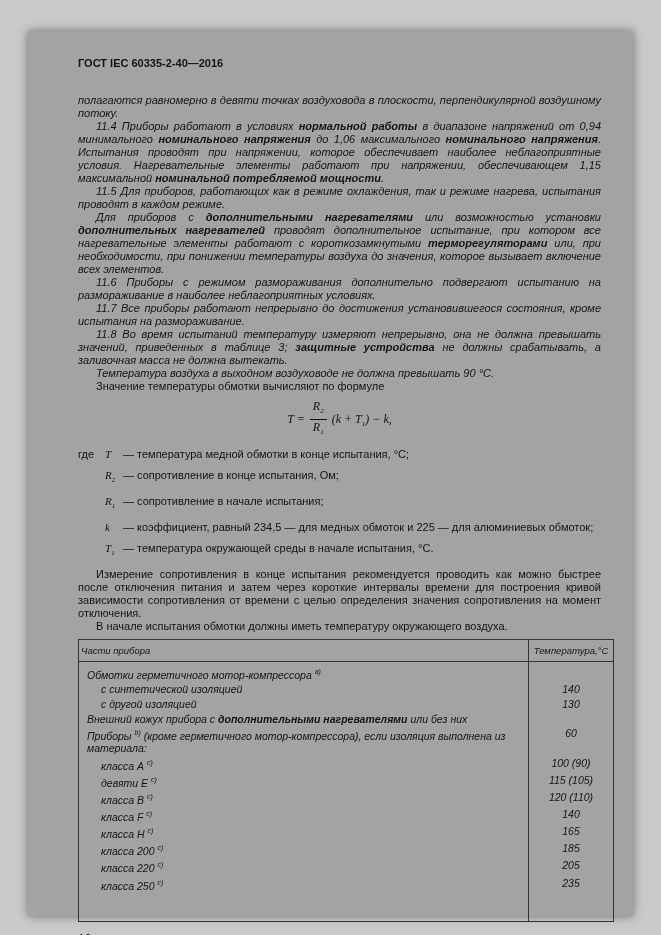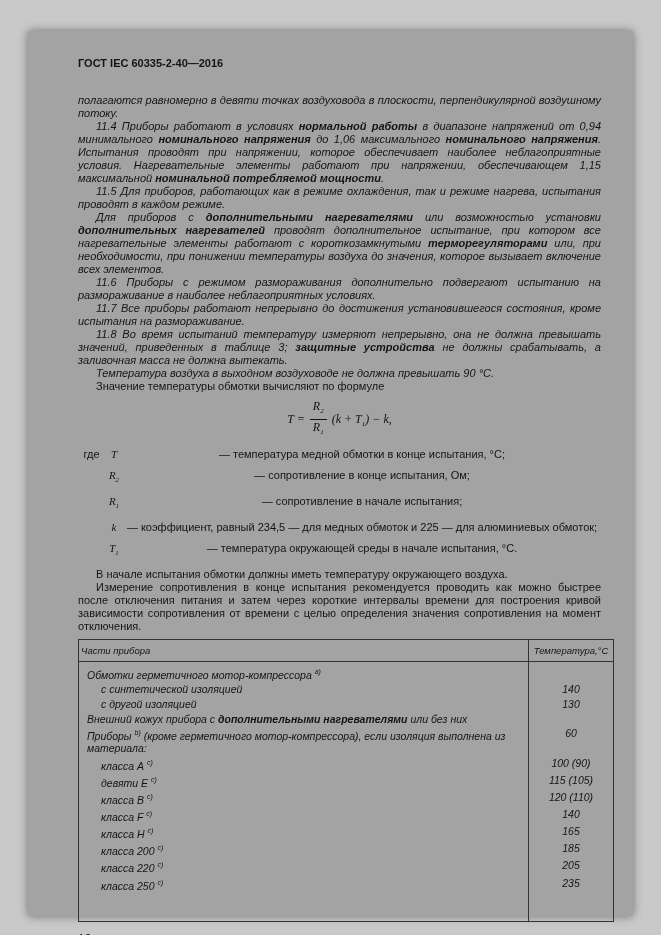--- a/index.html
+++ b/index.html
@@ -25,21 +25,21 @@
   sup { font-size:7px; vertical-align:super; }
   sub { font-size:7px; vertical-align:sub; }
   .formula {
     text-align:center; font-family:"Liberation Serif", serif; font-style:italic;
     font-size:12px; margin:7px 0 8px;
   }
   .frac { display:inline-block; vertical-align:middle; text-align:center; margin:0 2px; }
   .fnum { display:block; border-bottom:1px solid #141414; padding:0 3px 1px; line-height:13px; }
   .fden { display:block; padding:1px 3px 0; line-height:13px; }
   .where { font-size:11px; margin-bottom:6px; }
-  .where-row { display:flex; margin-bottom:8px; line-height:13px;text-align:center; }
+  .where-row { display:flex; margin-bottom:8px; line-height:13px; }
   .where-label { width:27px; flex:none; }
   .wvar { width:18px; flex:none; font-family:"Liberation Serif", serif; font-style:italic; }
   .wdesc { flex:1; }
   .t3 {
     margin-top:6px; width:536px; border:1px solid #333;
     font-size:10.5px; font-style:italic; position:relative;
   }
   .t3::after { content:""; position:absolute; left:449px; top:0; bottom:0; width:1px; background:#333; }
   .t3-head { display:flex; border-bottom:1px solid #333; }
   .t3-hd1 { width:450px; font-size:9.5px; text-align:left; padding:5px 2px; }
@@ -96,22 +96,22 @@
         <span class="wdesc">— коэффициент, равный 234,5 — для медных обмоток и 225 — для алюминиевых обмоток;</span>
       </div>
       <div class="where-row">
         <span class="where-label"></span>
         <span class="wvar"><span>T</span><sub>1</sub></span>
         <span class="wdesc">— температура окружающей среды в начале испытания, °С.</span>
       </div>
     </div>
 
   <div>
+      <p class="para ind"><span>Измерение сопротивления в конце испытания рекомендуется проводить как можно быстрее после отключения питания и затем через короткие интервалы времени для построения кривой зависимости сопротивления от времени с целью определения значения сопротивления на момент отключения.</span></p>
       <p class="para ind"><span>В начале испытания обмотки должны иметь температуру окружающего воздуха.</span></p>
-      <p class="para ind"><span>Измерение сопротивления в конце испытания рекомендуется проводить как можно быстрее после отключения питания и затем через короткие интервалы времени для построения кривой зависимости сопротивления от времени с целью определения значения сопротивления на момент отключения.</span></p>
     </div>
 
   <div class="t3">
     <div class="t3-head">
       <div class="t3-hd1">Части прибора</div>
       <div class="t3-hd2">Температура,°С</div>
     </div>
     <div class="t3-body">
         <div class="t3-row">
           <div class="t3-c1"><span>Обмотки герметичного мотор-компрессора </span><sup>a)</sup></div>

